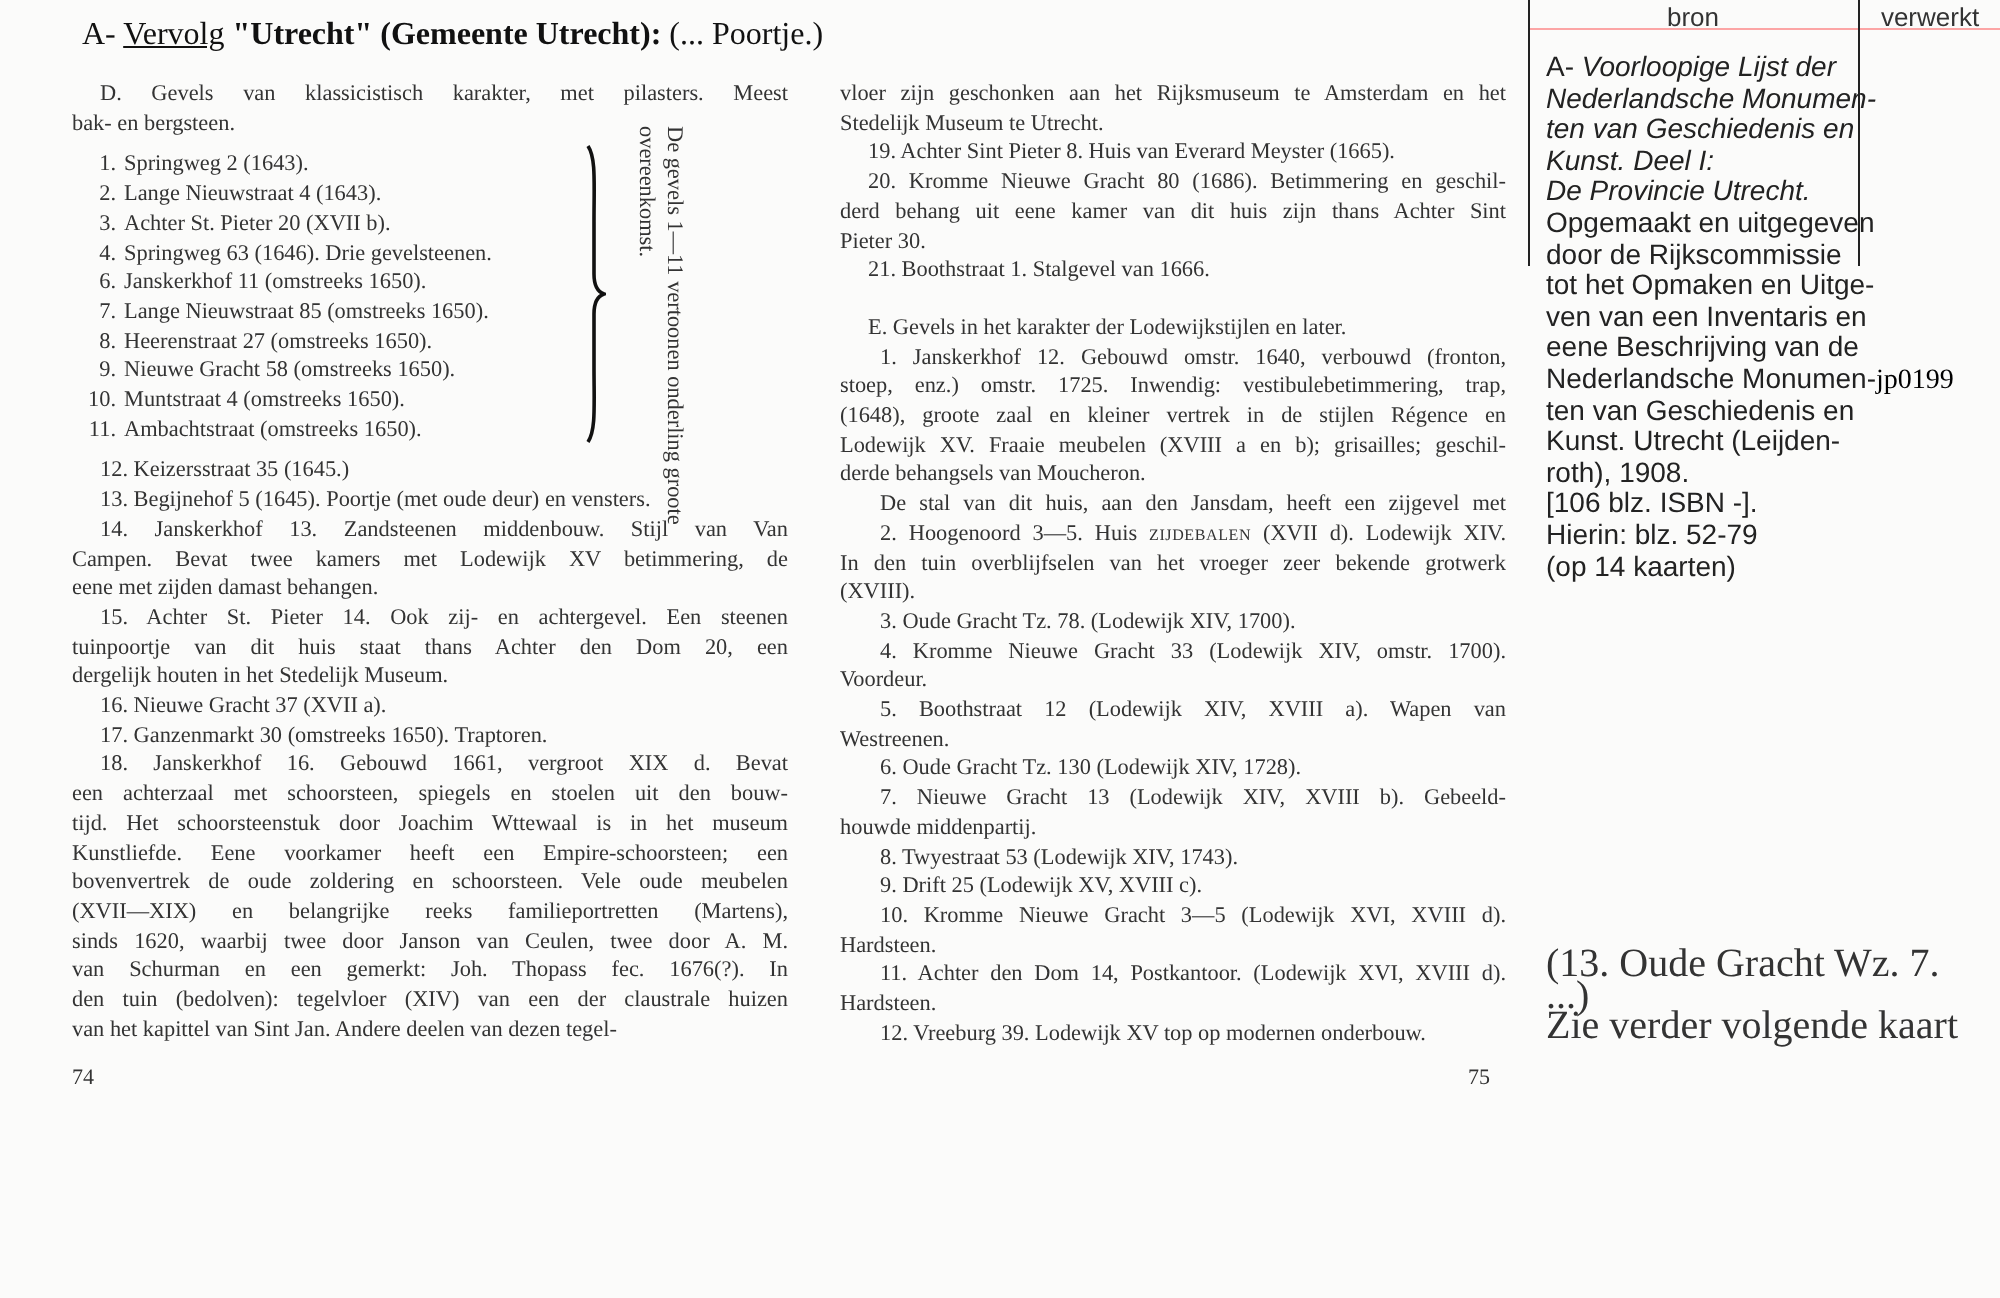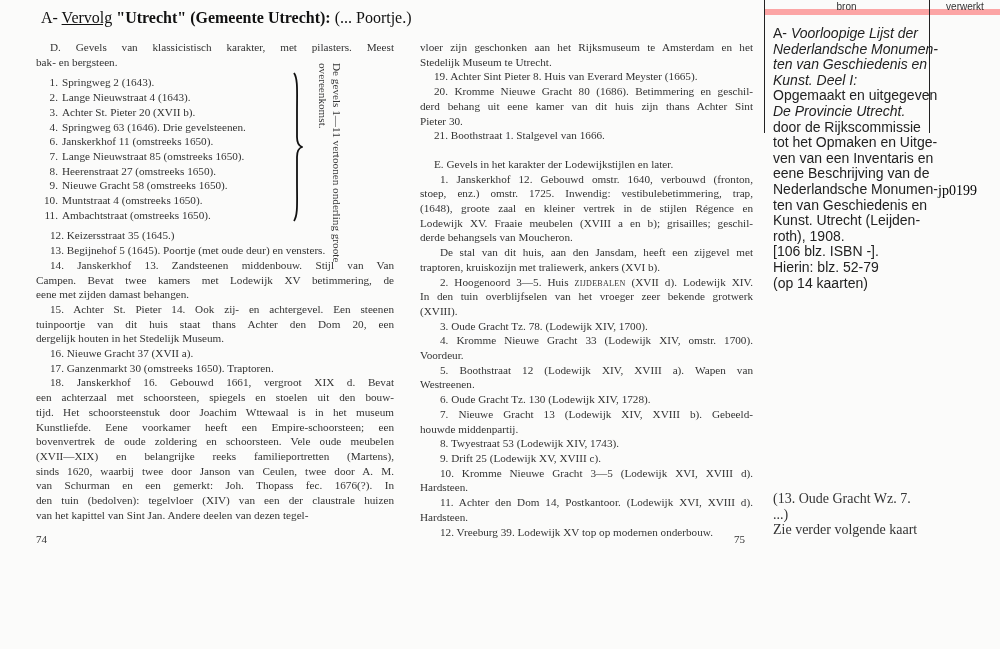--- a/index.html
+++ b/index.html
@@ -40,41 +40,41 @@
       writing-mode: vertical-rl; font-size: 11.2px; line-height: 14px; color: #333;
     }
 
     .pagenum { position: absolute; font-size: 11px; color: #333; }
     .pagenum-left { left: 36px; top: 533px; }
     .pagenum-right { left: 734px; top: 533px; }
 
     
     .card-header {
       position: absolute; left: 764px; top: 0; width: 236px; height: 15px;
-      border-bottom: 6px solid #fca5a5;
-      font-family: "Liberation Sans", "DejaVu Sans", sans-serif; font-size: 10px; color: #333;
+      border-bottom: 1px solid #fca5a5;
+      font-family: "Liberation Sans", "DejaVu Sans", sans-serif; font-size: 13px; color: #333;
     }
     .card-header .col-bron { position: absolute; left: 0; top: 1px; width: 165px; text-align: center; }
     .card-header .col-verwerkt { position: absolute; left: 166px; top: 1px; width: 70px; text-align: center; }
     .card-vline-left { position: absolute; left: 764px; top: 0; width: 1px; height: 133px; background: #222; }
     .card-vline-mid { position: absolute; left: 929px; top: 0; width: 1px; height: 133px; background: #222; }
 
     .card-body {
       position: absolute; left: 773px; top: 26px; width: 200px;
       font-family: Liberation Sans, sans-serif; font-size: 14px; line-height: 15.6px; color: #222;
     }
     .card-body .it { font-style: italic; }
     .card-body .row { display: block; white-space: nowrap; }
     .card-code {
       position: absolute; left: 938px; top: 183px;
       font-family: "Liberation Serif", "DejaVu Serif", serif; font-size: 14px; color: #000000;
     }
     .card-continuation {
       position: absolute; left: 773px; top: 475px; width: 220px;
-      font-family: "Liberation Serif", "DejaVu Serif", serif; font-size: 14px; line-height: 15.6px; color: #333; margin-top: 16px;
+      font-family: "Liberation Serif", "DejaVu Serif", serif; font-size: 20px; line-height: 15.6px; color: #333;
     }
     .card-continuation .row { display: block; white-space: nowrap; }
   </style>
 </head>
 <body>
 
 <div class="heading">
   <span>A- </span><span class="u">Vervolg</span><span class="b"> "Utrecht" (Gemeente Utrecht):</span><span> (... Poortje.)</span>
 </div>
 
@@ -163,21 +163,20 @@
   <div id="right-entries">
       <div>
         <span class="just ind2">1. Janskerkhof 12.  Gebouwd omstr. 1640, verbouwd (fronton,</span>
         <span class="just">stoep, enz.) omstr. 1725.  Inwendig: vestibulebetimmering, trap,</span>
         <span class="just">(1648), groote zaal en kleiner vertrek in de stijlen Régence en</span>
         <span class="just">Lodewijk XV.  Fraaie meubelen (XVIII a en b); grisailles; geschil-</span>
         <span class="line">derde behangsels van Moucheron.</span>
       </div>
       <div>
         <span class="just ind2">De stal van dit huis, aan den Jansdam, heeft een zijgevel met</span>
-        <span class="line">traptoren, kruiskozijn met traliewerk, ankers (XVI b).</span>
       </div>
       <div>
         <span class="just ind2">2. Hoogenoord 3—5. Huis <span class="sc">zijdebalen</span> (XVII d). Lodewijk XIV.</span>
         <span class="just">In den tuin overblijfselen van het vroeger zeer bekende grotwerk</span>
         <span class="line">(XVIII).</span>
       </div>
       <div>
         <span class="line ind2">3. Oude Gracht Tz. 78.  (Lodewijk XIV, 1700).</span>
       </div>
       <div>
@@ -221,22 +220,22 @@
   <span class="col-verwerkt">verwerkt</span>
 </div>
 <div class="card-vline-left"></div>
 <div class="card-vline-mid"></div>
 
 <div class="card-body" id="card-body">
     <span class="row"><span>A- </span><span class="it">Voorloopige Lijst der</span></span>
     <span class="row"><span class="it">Nederlandsche Monumen-</span></span>
     <span class="row"><span class="it">ten van Geschiedenis en</span></span>
     <span class="row"><span class="it">Kunst. Deel I:</span></span>
+    <span class="row"><span class="it">De Provincie Utrecht.</span></span>
     <span class="row">Opgemaakt en uitgegeven</span>
-    <span class="row"><span class="it">De Provincie Utrecht.</span></span>
     <span class="row">door de Rijkscommissie</span>
     <span class="row">tot het Opmaken en Uitge-</span>
     <span class="row">ven van een Inventaris en</span>
     <span class="row">eene Beschrijving van de</span>
     <span class="row">Nederlandsche Monumen-</span>
     <span class="row">ten van Geschiedenis en</span>
     <span class="row">Kunst. Utrecht (Leijden-</span>
     <span class="row">roth), 1908.</span>
     <span class="row">[106 blz. ISBN -].</span>
     <span class="row">Hierin: blz. 52-79</span>

